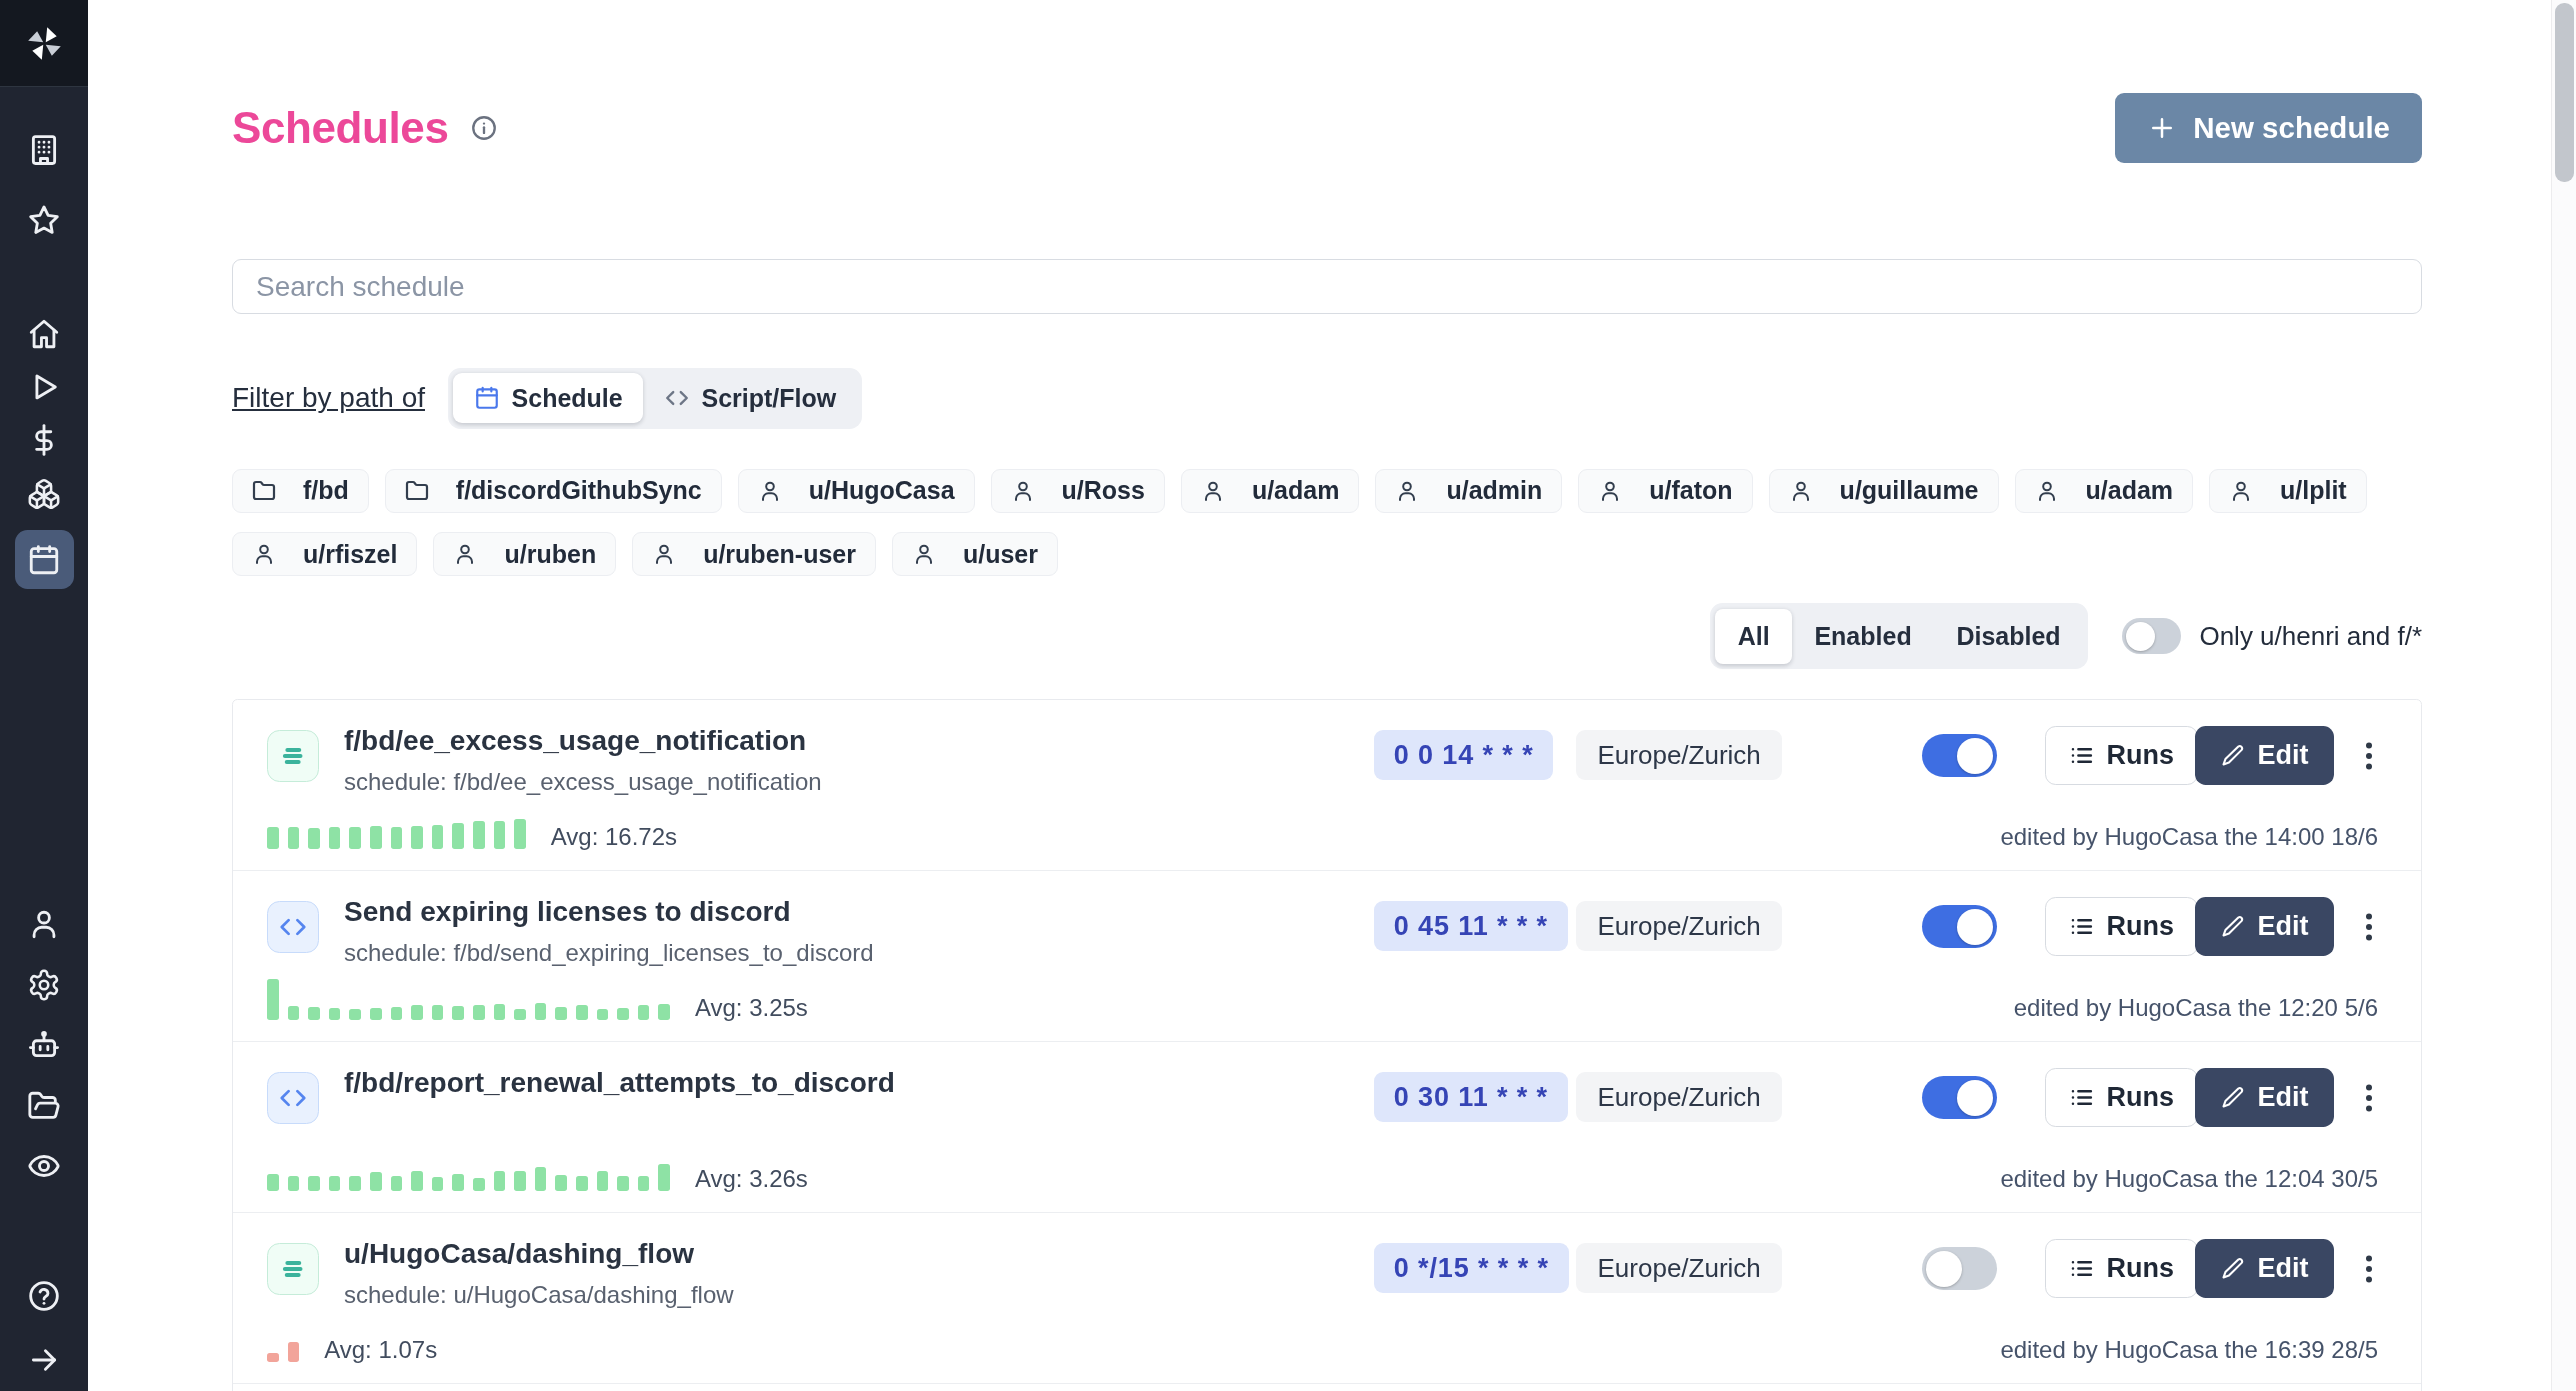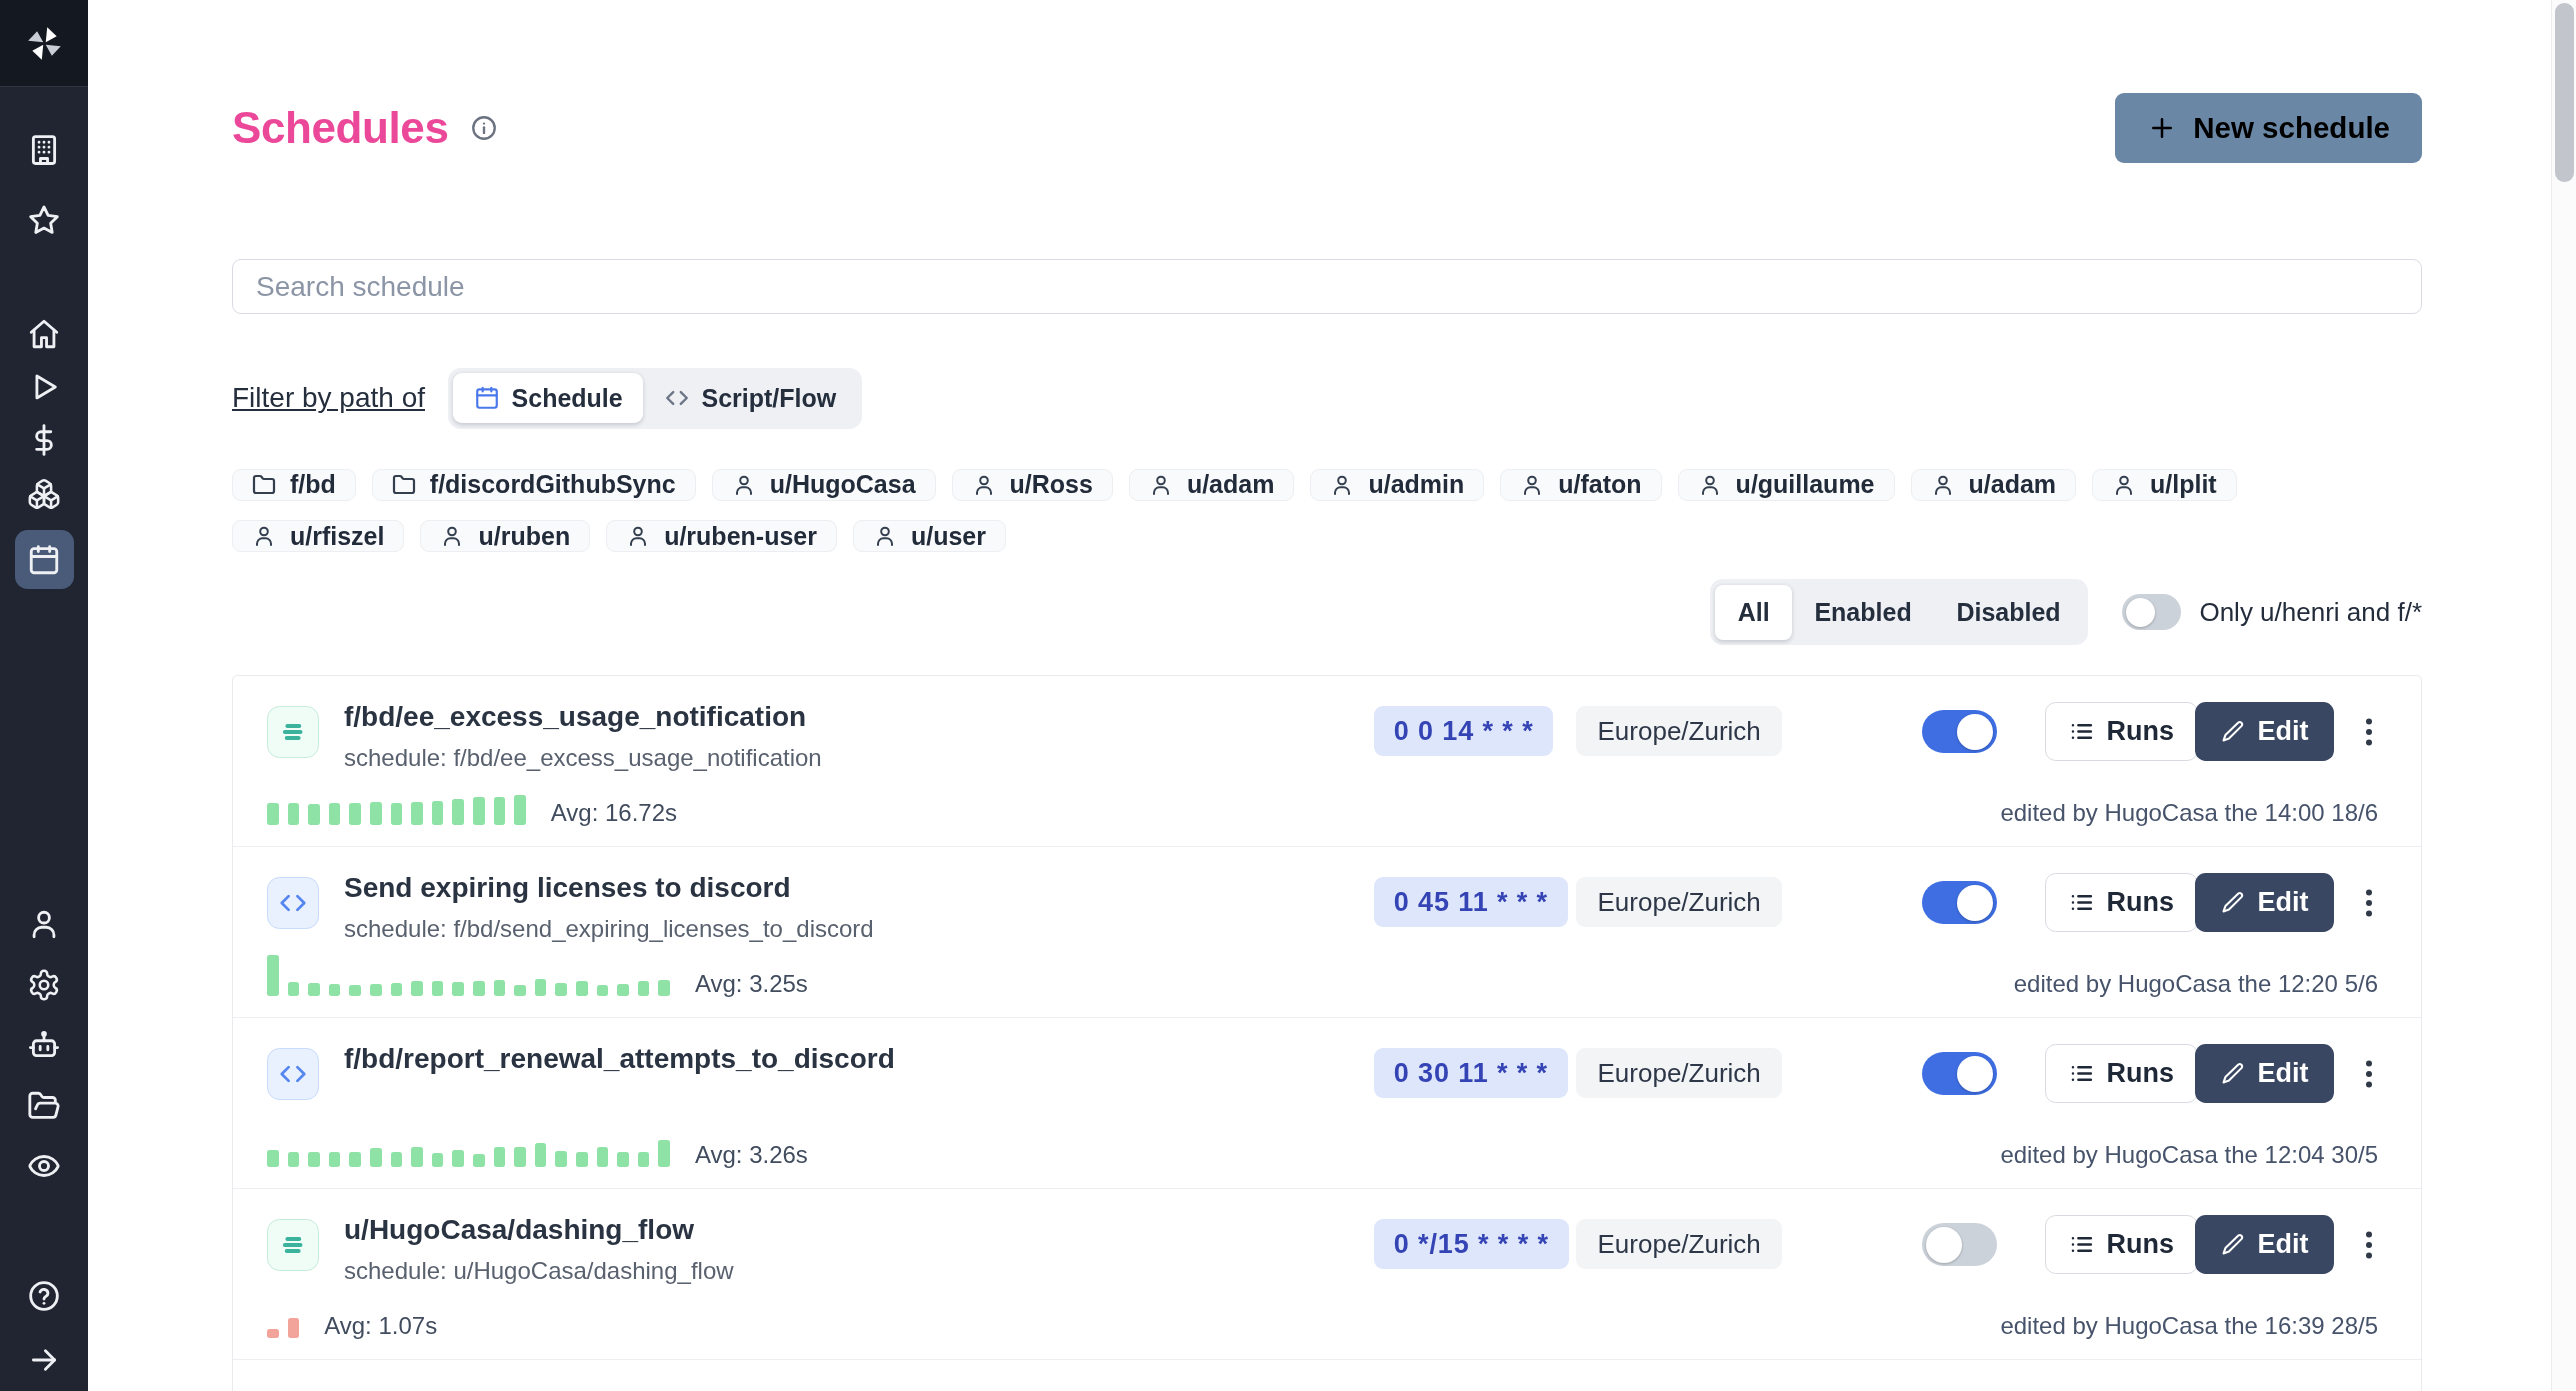--- a/index.html
+++ b/index.html
@@ -30,42 +30,42 @@
   .scroll-thumb { position: absolute; top: 2.7px; left: 2.7px; width: 19px; height: 179px;
     background: #c2c6cc; border-radius: 9px; }
 
   
   .main { margin-left: 88px; padding: 0 154px 0 144px; }
   .page-header { margin-top: 93px; display: flex; align-items: center; gap: 21.5px; }
   .page-title { font-size: 44px; font-weight: 700; color: #ec4899; letter-spacing: -0.4px; }
   .info-ic { color: #6b7280; display: flex; }
   .info-ic svg { width: 28px; height: 28px; }
   .new-btn { margin-left: auto; display: flex; align-items: center; gap: 16px;
-    background: var(--new-schedule-bg); color: #000000; border: none; cursor: pointer;
+    background: var(--new-schedule-bg); color: #ffffff; border: none; cursor: pointer;
     height: 70px; padding: 15px 32px; border-radius: 9px; font-size: 29.5px; font-weight: 600;
     font-family: inherit; }
   .new-btn svg { width: 30px; height: 30px; }
 
   .search-input { margin-top: 96px; width: 100%; height: 55px; border: 1.8px solid #d8dce2;
     border-radius: 9px; font-size: 28px; color: #1f2937; padding: 0 23px; font-family: inherit;
     outline: none; display: block; }
   .search-input::placeholder { color: #8b95a5; }
 
   .filter-row { margin-top: 54px; display: flex; align-items: center; gap: 23px; }
   .filter-label { font-size: 28px; color: #252e3d; text-decoration: underline; }
   .seg-group { background: #eef0f4; border-radius: 12.5px; padding: 5.4px; display: flex; }
   .seg-item { display: flex; align-items: center; gap: 11.6px; padding: 0 20.6px; height: 50px;
     border-radius: 9px; font-size: 25px; font-weight: 700; color: #252e3d; cursor: pointer; }
   .seg-item.active { background: #fff; box-shadow: 0 1.8px 4.5px rgba(16,24,40,.18); }
   .seg-item svg { width: 26px; height: 26px; }
   .seg-item .ic-calendar { color: #4a78ec; }
   .seg-item .ic-code { color: #6d7686; }
 
   .chips { margin-top: 40px; display: flex; flex-wrap: wrap; gap: 19.7px 16px; }
-  .chip { display: flex; align-items: center; gap: 14px; height: 32px; padding: 0 19px;
+  .chip { display: flex; align-items: center; gap: 27px; height: 44px; padding: 0 19px;
     background: #f9fafb; border: 1.8px solid #eceef2; border-radius: 9px;
     font-size: 25px; font-weight: 700; color: #222b3a; cursor: pointer; }
   .chip svg { width: 24px; height: 24px; color: #333e4e; }
 
   .status-row { margin-top: 27px; display: flex; align-items: center; justify-content: flex-end; gap: 34px; }
   .status-row .seg-item { height: 55px; padding: 0 22.4px; border-radius: 8px; }
   .only-toggle { display: flex; align-items: center; gap: 18px; }
   .only-label { font-size: 26px; font-weight: 500; color: #232c3b; }
 
   

